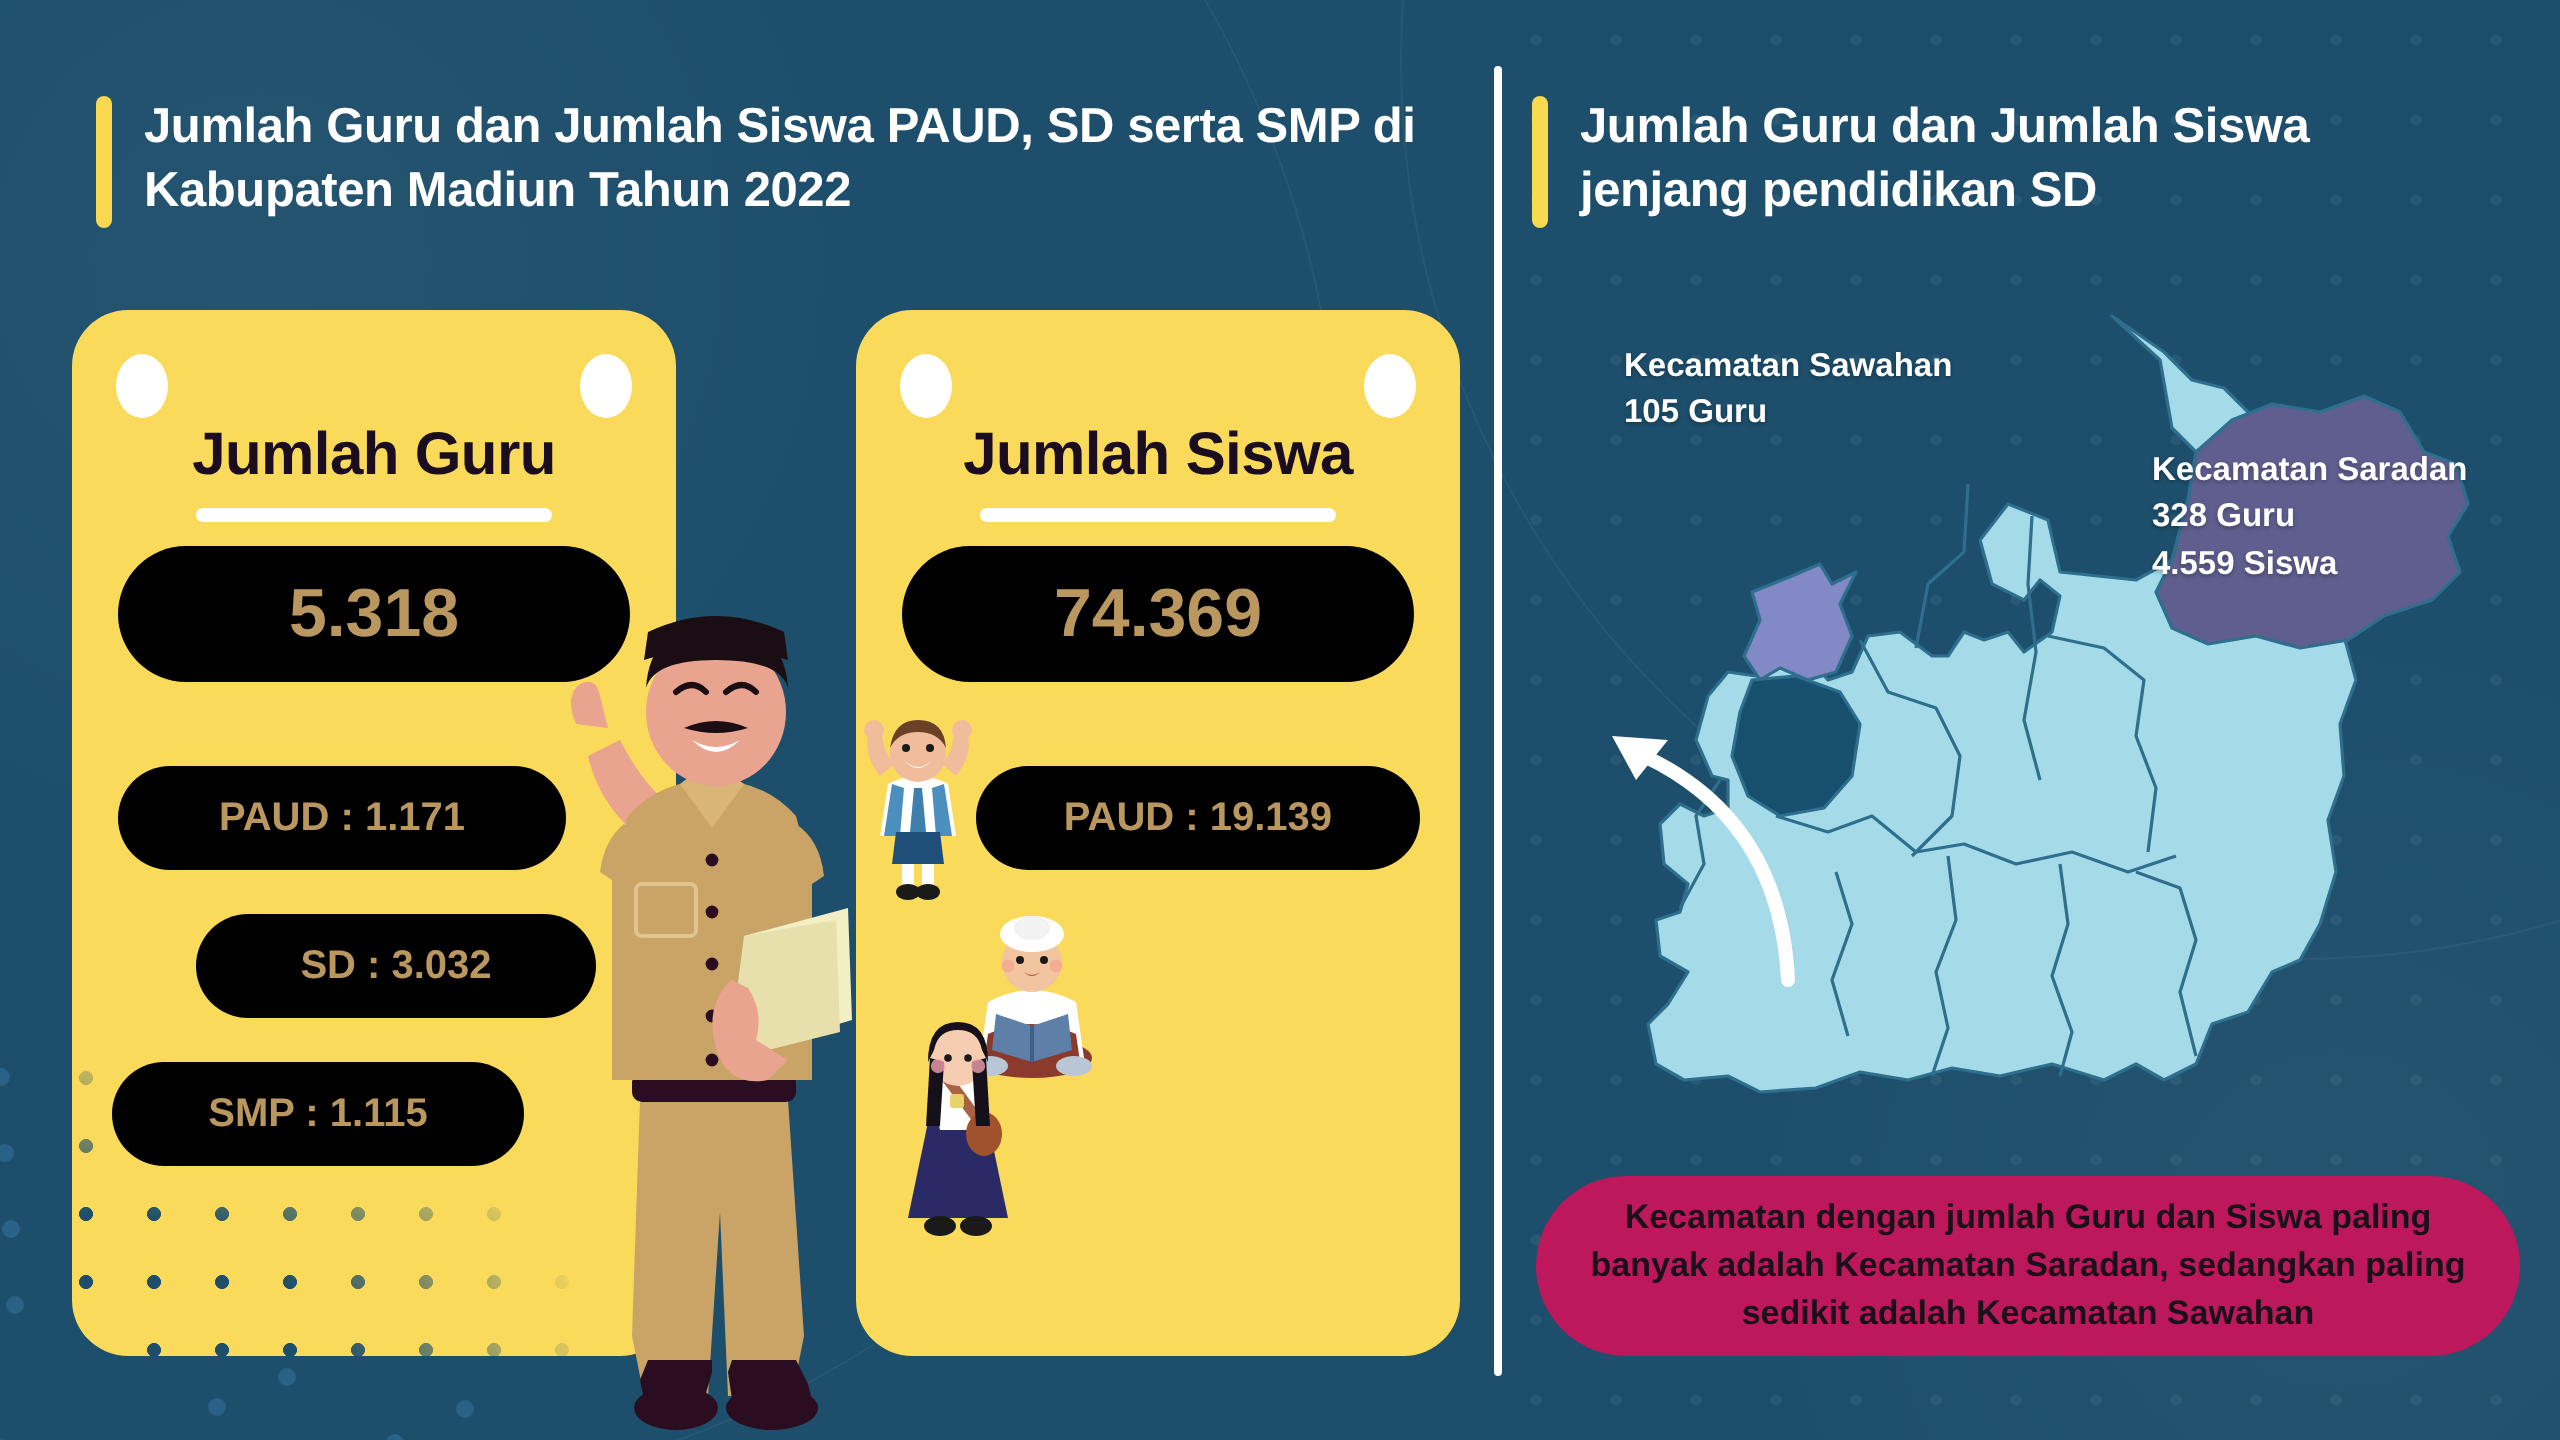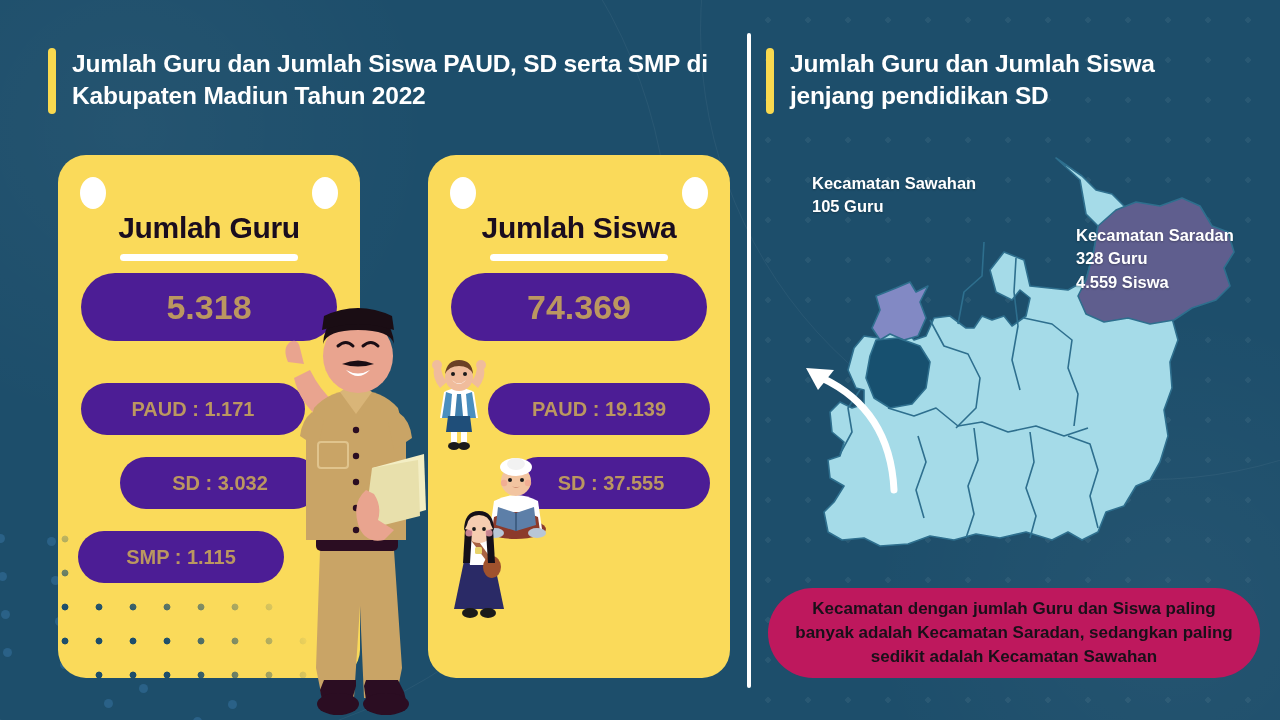--- a/index.html
+++ b/index.html
@@ -47,41 +47,41 @@
   #title-left  { left:48px; top:48px; }
   #title-left  .title-bar { height:66px; }
   #title-right { left:766px; top:48px; }
   #title-right .title-bar { height:66px; }
 
   
   .stat-card {
     position:absolute; top:155px; width:302px; height:523px;
     background:#fada5a; border-radius:28px; overflow:hidden;
   }
-  #card-guru  { left:58px; }
+  #card-guru  { left:36px; }
   #card-siswa { left:428px; }
   .punch {
     position:absolute; top:22px; width:26px; height:32px;
     background:#ffffff; border-radius:50%;
   }
   .punch.l { left:22px; }
   .punch.r { right:22px; }
 
   .card-head {
     position:absolute; top:56px; left:0; width:100%;
     text-align:center; color:#1a0d1f;
     font-size:30px; font-weight:bold; letter-spacing:-.3px;
   }
   .card-rule {
     position:absolute; top:99px; left:50%; transform:translateX(-50%);
     width:178px; height:7px; background:#ffffff; border-radius:4px;
   }
 
   .pill {
-    position:absolute; background:#4c1d95; border-radius:40px;
+    position:absolute; background:#000000; border-radius:40px;
     display:flex; align-items:center; justify-content:center;
     color:#bb9760; font-weight:bold; white-space:nowrap;
   }
   .pill.big { height:68px; font-size:34px; }
   .pill.sub { height:52px; font-size:20px; }
 
   
   #g-total { left:23px;  top:118px; width:256px; }
   #g-paud  { left:23px;  top:228px; width:224px; }
   #g-sd    { left:62px;  top:302px; width:200px; }
@@ -180,21 +180,20 @@
   <div class="pill sub" id="g-smp">SMP : 1.115</div>
 </div>
 
 <div class="stat-card" id="card-siswa">
   <div class="punch l"></div>
   <div class="punch r"></div>
   <div class="card-head">Jumlah Siswa</div>
   <div class="card-rule"></div>
   <div class="pill big" id="s-total">74.369</div>
   <div class="pill sub" id="s-paud">PAUD : 19.139</div>
-  <div class="pill sub" id="s-sd">SD : 37.555</div>
 </div>
 
 <svg class="illus" id="teacher" viewBox="0 0 190 420">
 
   <path d="M58 250 h74 l8 118 -6 30 h-32 l-4 -92 -6 92 h-32 l-6 -30z" fill="#c9a466"></path>
   <path d="M62 380 h32 v6 l-4 14 h-30 l-2 -10z" fill="#2b0d22"></path>
   <path d="M104 380 h32 l6 12 2 8 h-40 l-2 -14z" fill="#2b0d22"></path>
 
   <ellipse cx="76" cy="404" rx="21" ry="11" fill="#2b0d22"></ellipse>
   <ellipse cx="124" cy="404" rx="23" ry="11" fill="#2b0d22"></ellipse>

